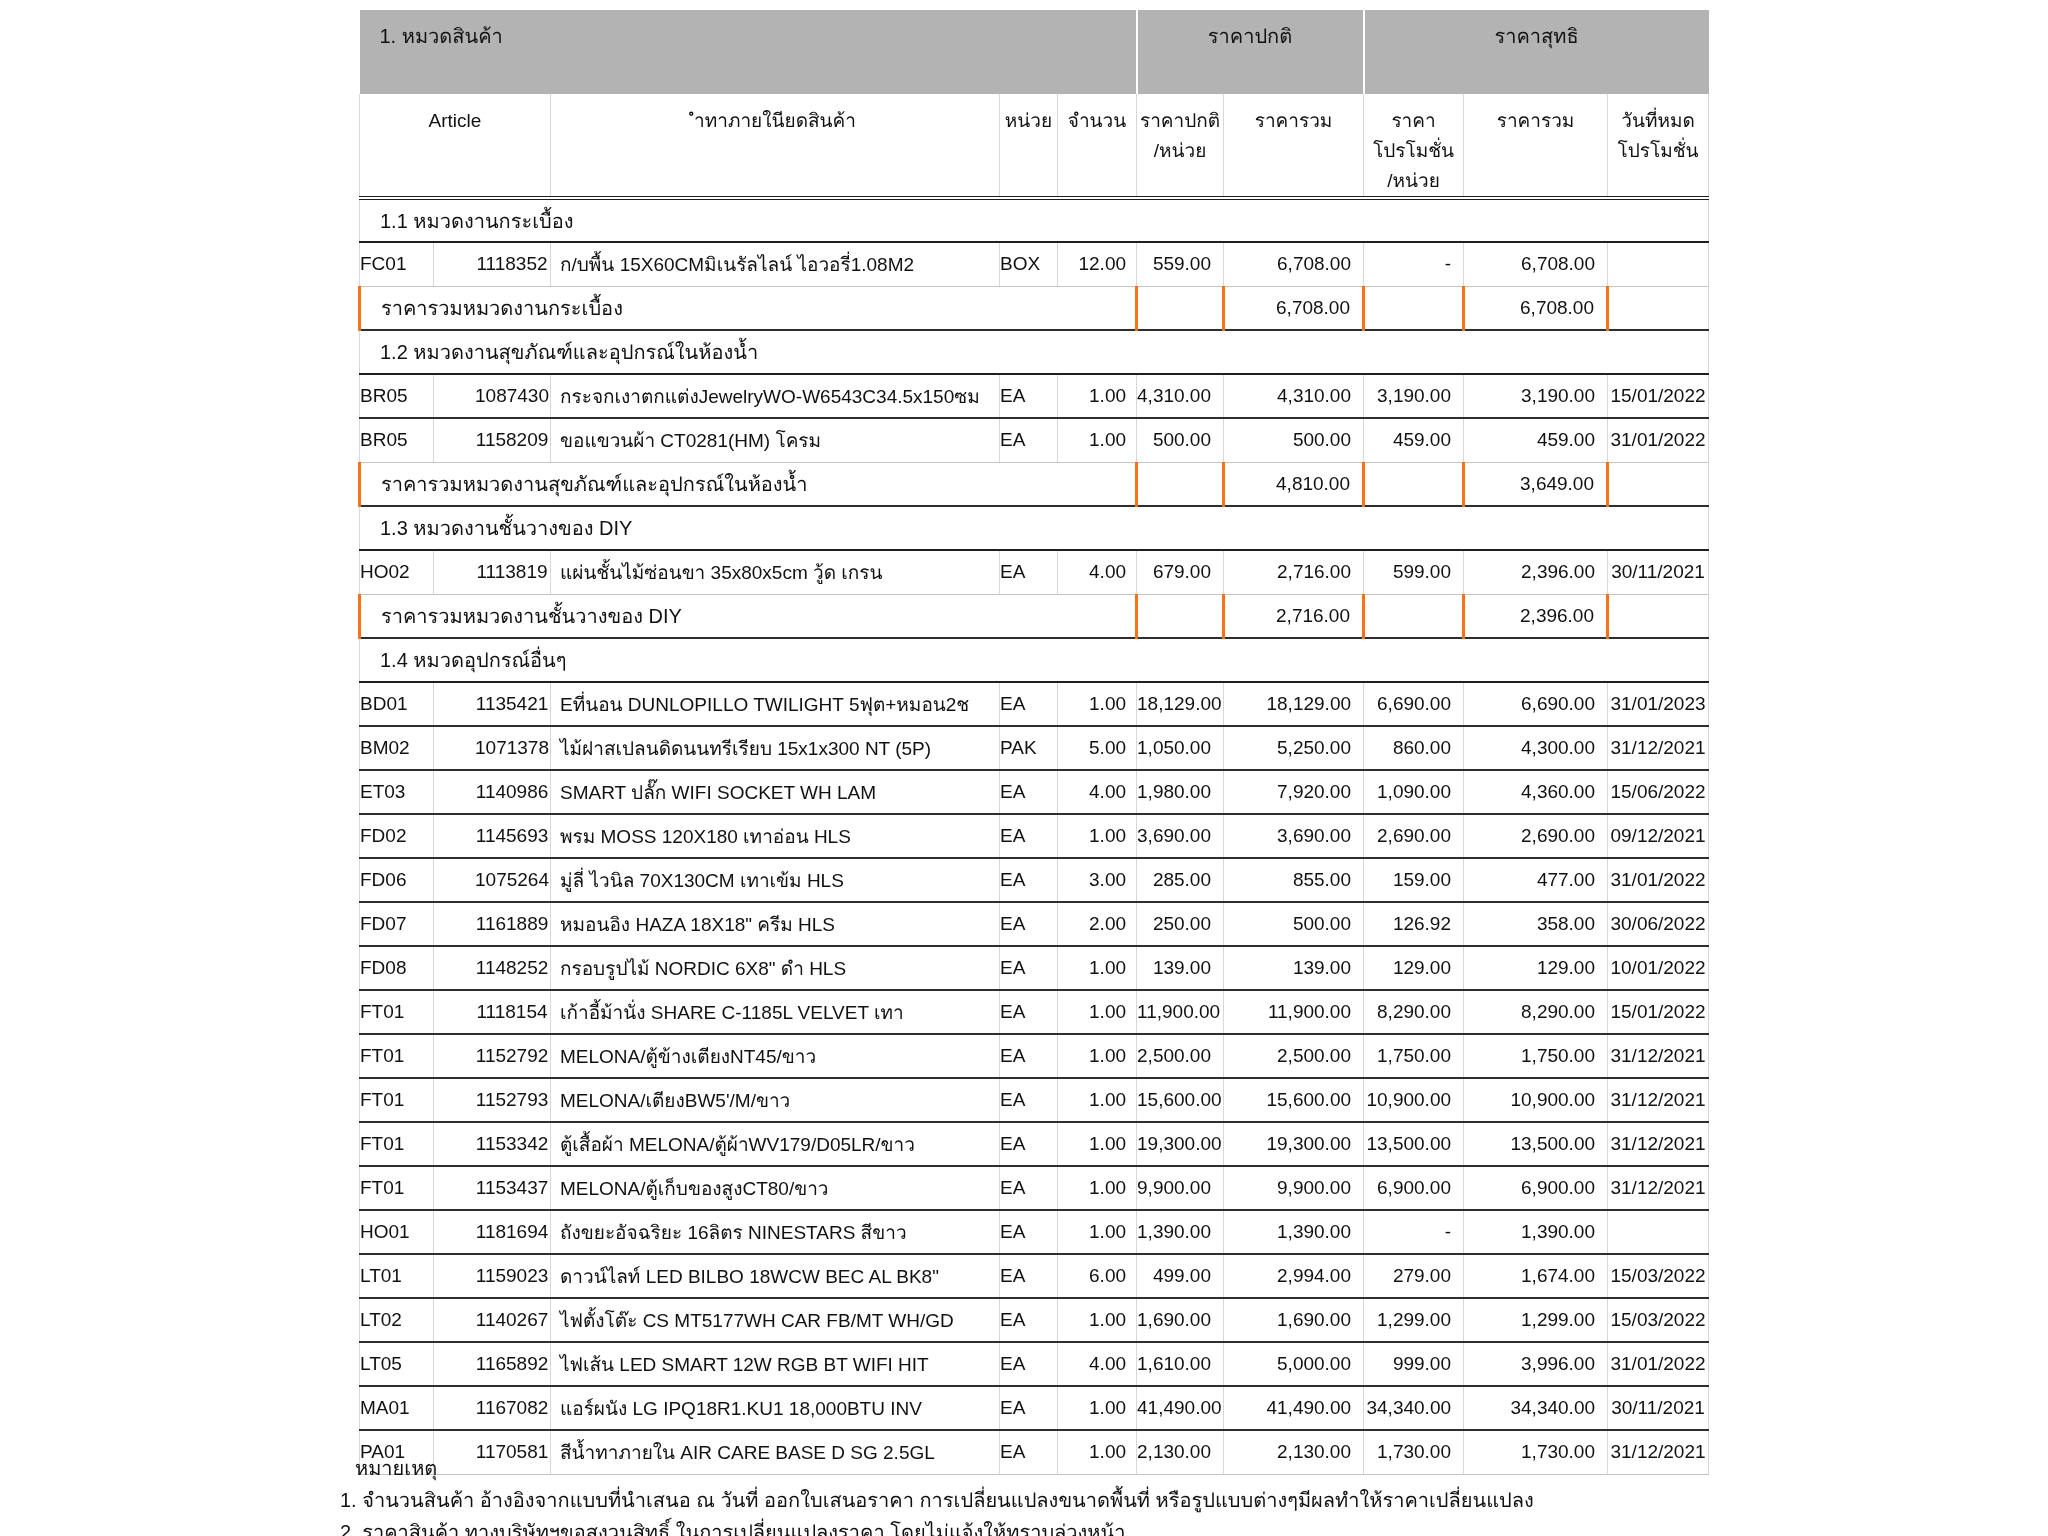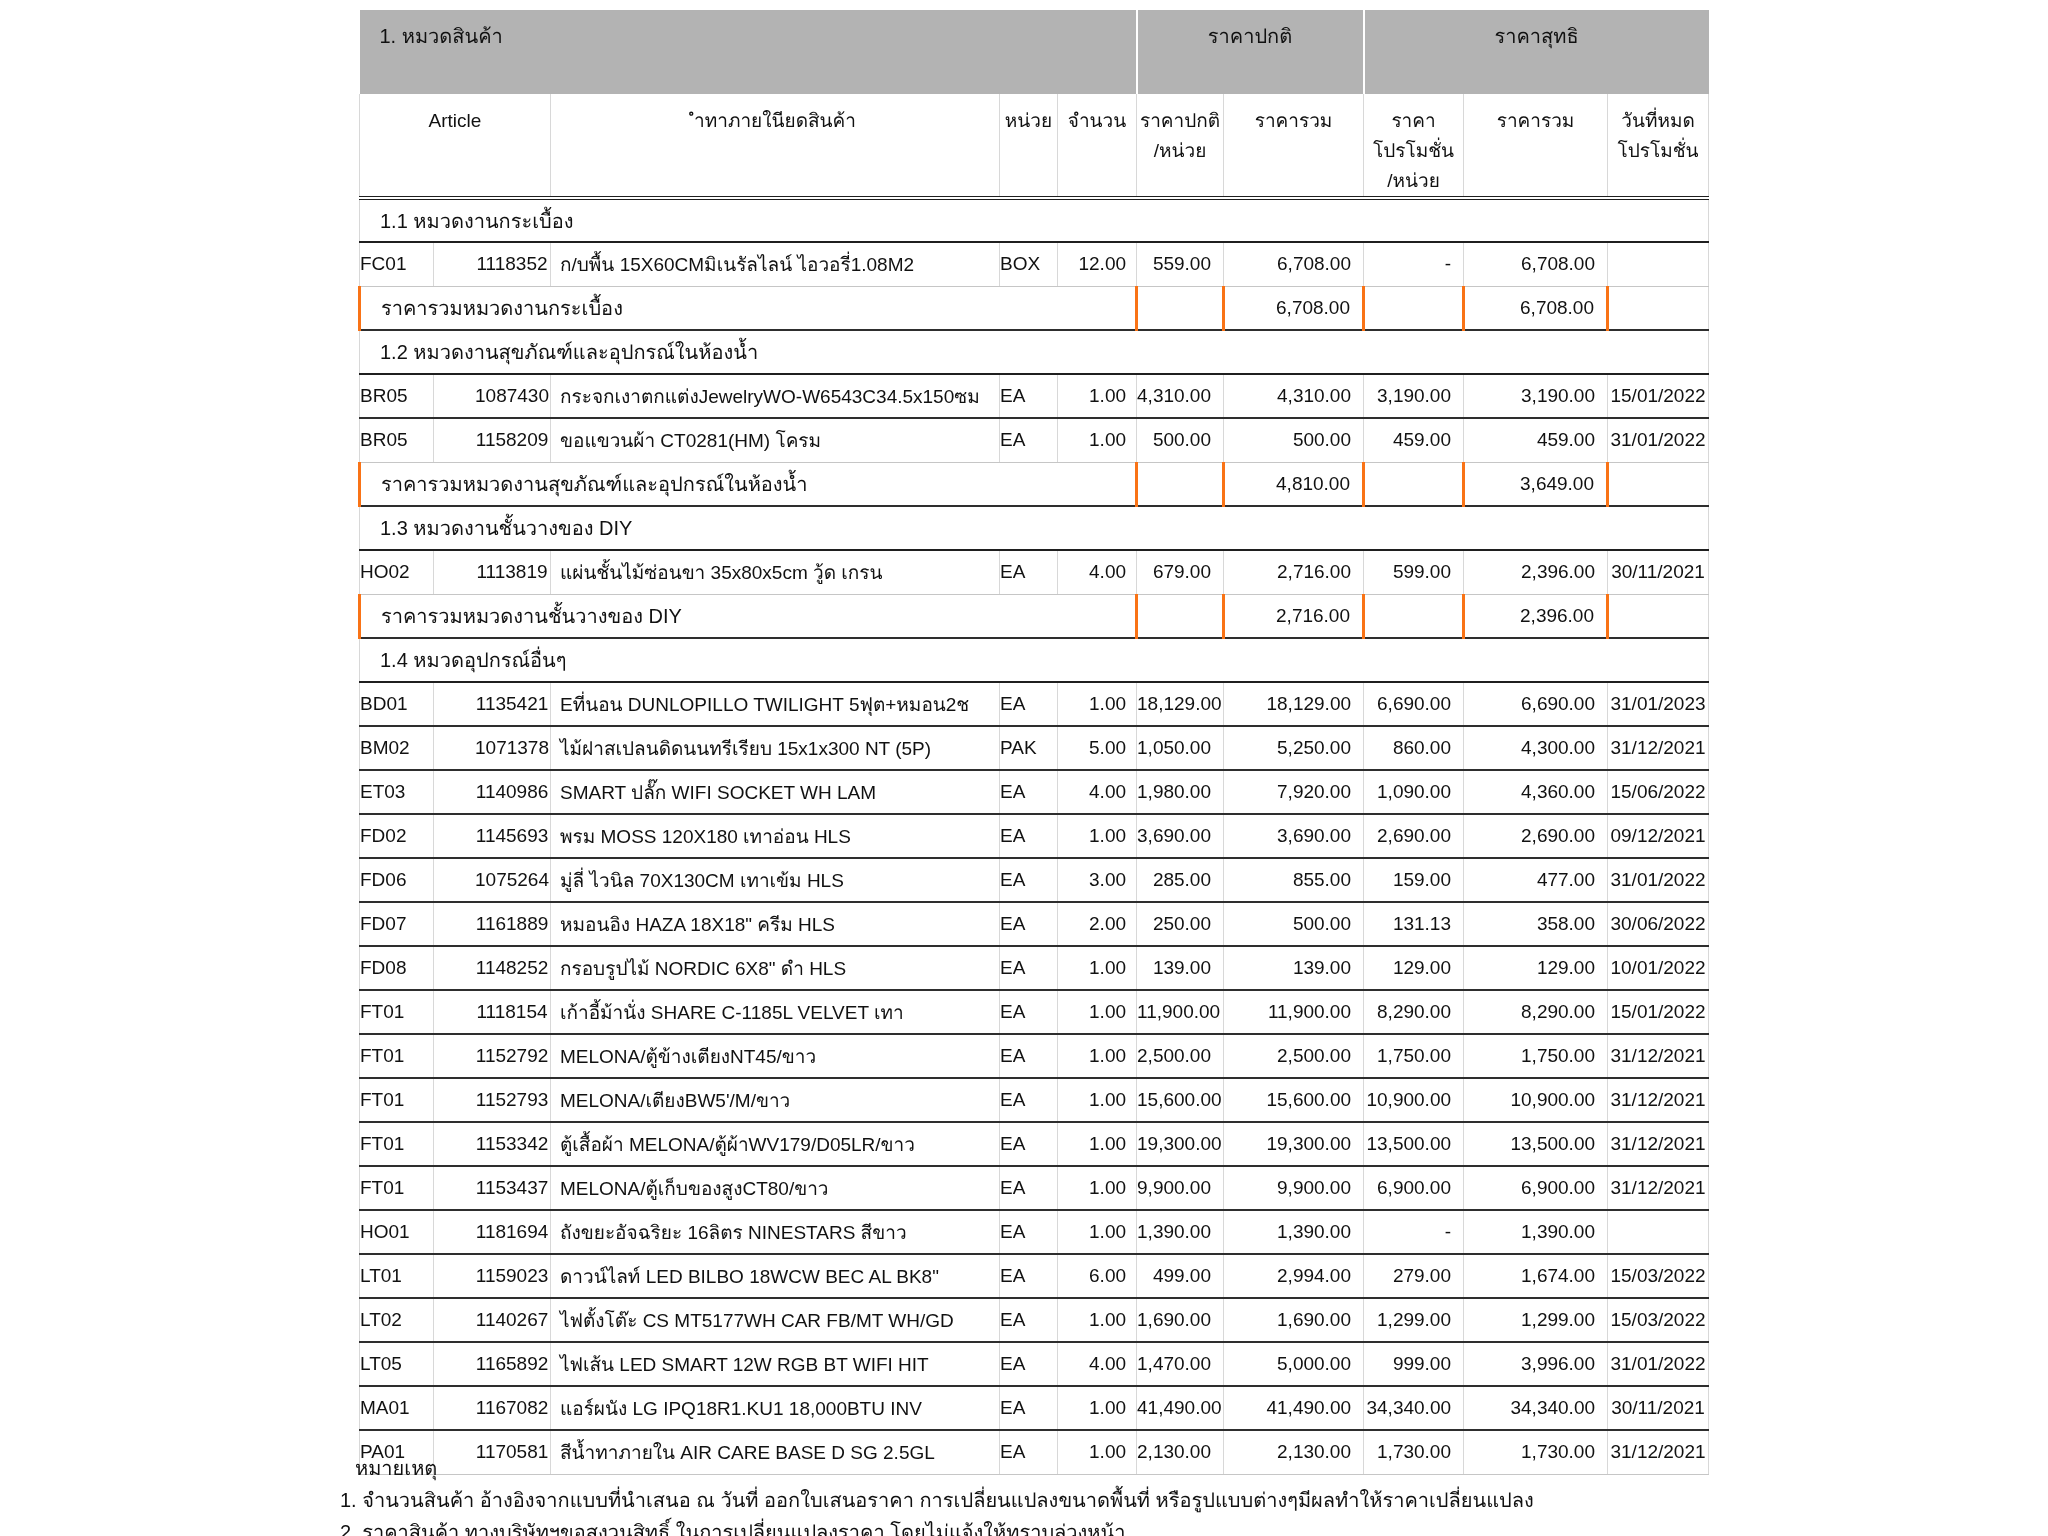--- a/index.html
+++ b/index.html
@@ -289,21 +289,21 @@
           <td class="c-date">31/01/2022</td>
         </tr>
         <tr class="item">
           <td class="c-code">FD07</td>
           <td class="c-art">1161889</td>
           <td class="c-desc">หมอนอิง HAZA 18X18" ครีม HLS</td>
           <td class="c-unit">EA</td>
           <td class="c-qty">2.00</td>
           <td class="c-num">250.00</td>
           <td class="c-num">500.00</td>
-          <td class="c-num">131.13</td>
+          <td class="c-num">126.92</td>
           <td class="c-num">358.00</td>
           <td class="c-date">30/06/2022</td>
         </tr>
         <tr class="item">
           <td class="c-code">FD08</td>
           <td class="c-art">1148252</td>
           <td class="c-desc">กรอบรูปไม้ NORDIC 6X8" ดำ HLS</td>
           <td class="c-unit">EA</td>
           <td class="c-qty">1.00</td>
           <td class="c-num">139.00</td>
@@ -407,21 +407,21 @@
           <td class="c-num">1,299.00</td>
           <td class="c-num">1,299.00</td>
           <td class="c-date">15/03/2022</td>
         </tr>
         <tr class="item">
           <td class="c-code">LT05</td>
           <td class="c-art">1165892</td>
           <td class="c-desc">ไฟเส้น LED SMART 12W RGB BT WIFI HIT</td>
           <td class="c-unit">EA</td>
           <td class="c-qty">4.00</td>
-          <td class="c-num">1,470.00</td>
+          <td class="c-num">1,610.00</td>
           <td class="c-num">5,000.00</td>
           <td class="c-num">999.00</td>
           <td class="c-num">3,996.00</td>
           <td class="c-date">31/01/2022</td>
         </tr>
         <tr class="item">
           <td class="c-code">MA01</td>
           <td class="c-art">1167082</td>
           <td class="c-desc">แอร์ผนัง LG IPQ18R1.KU1 18,000BTU INV</td>
           <td class="c-unit">EA</td>

